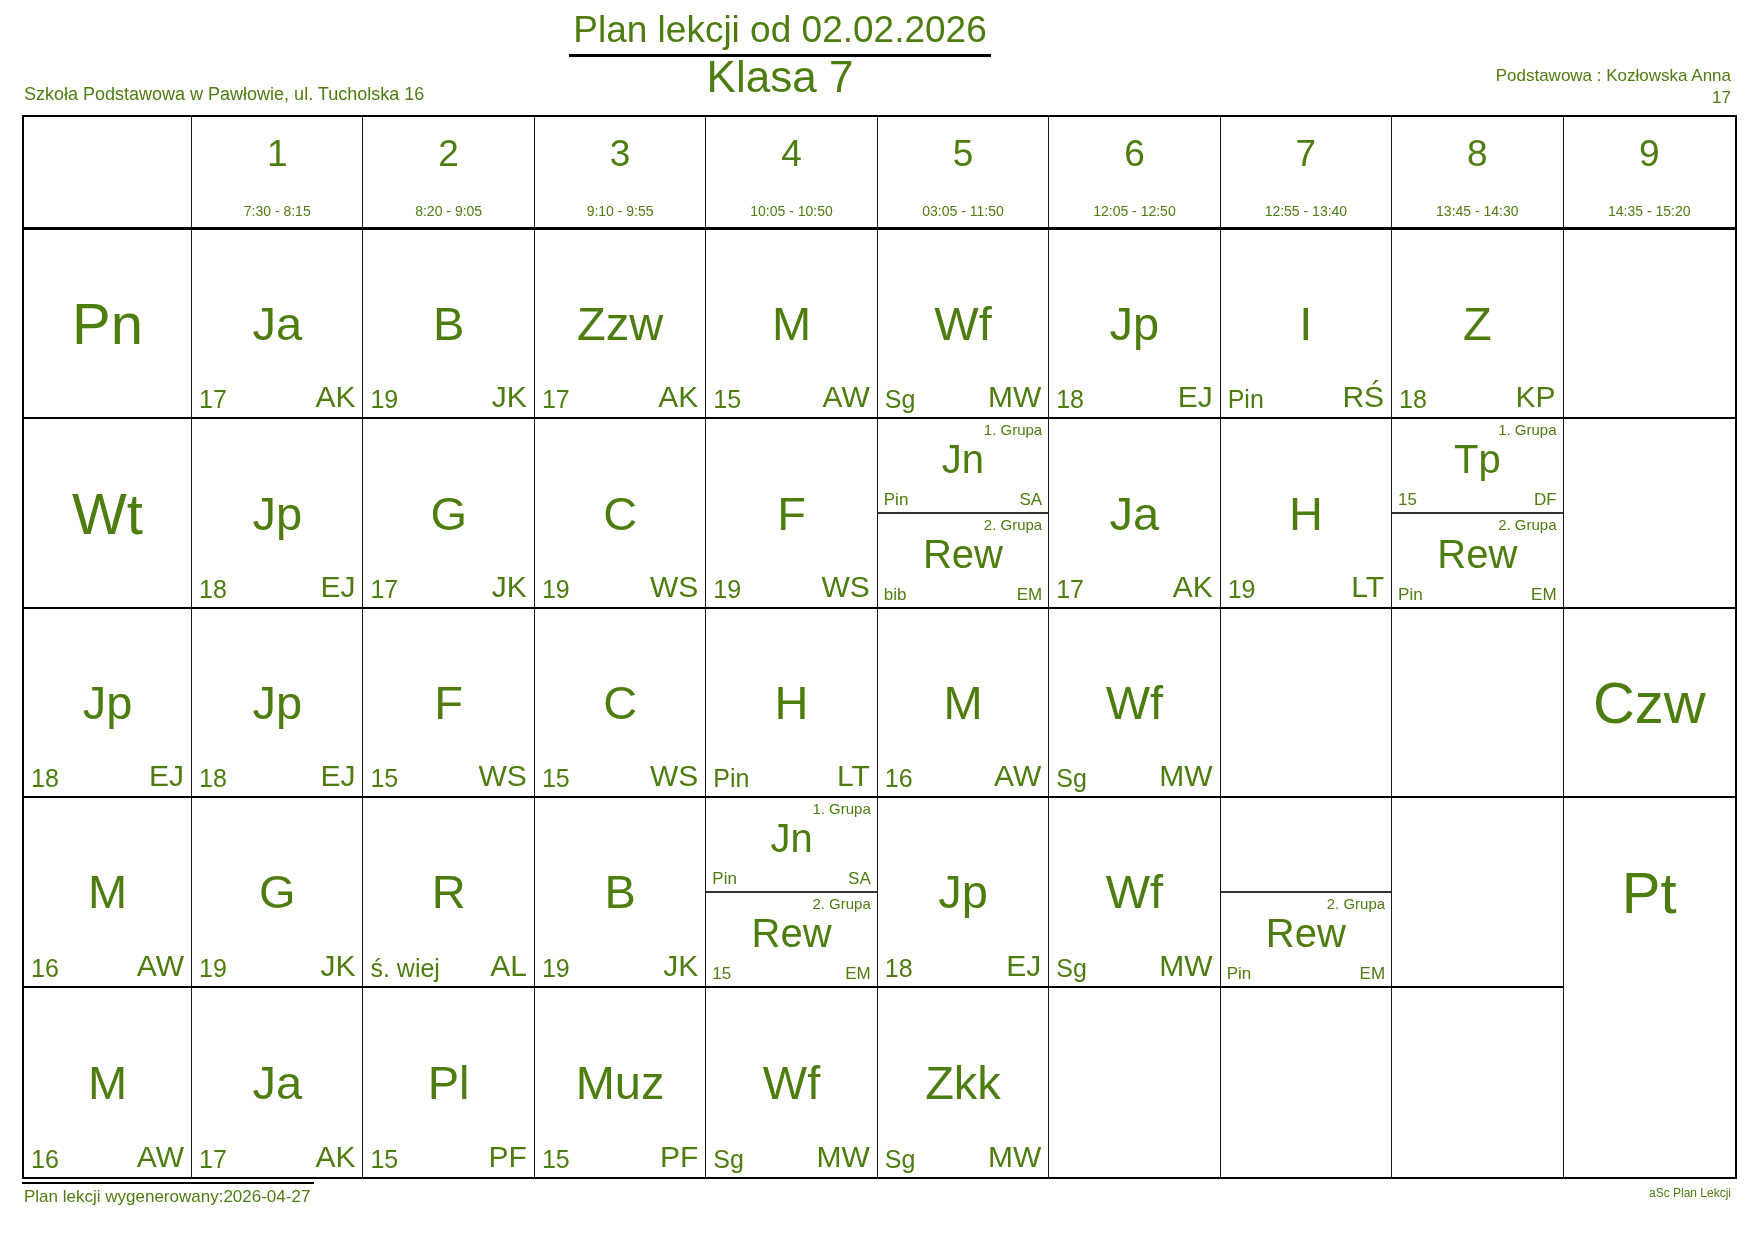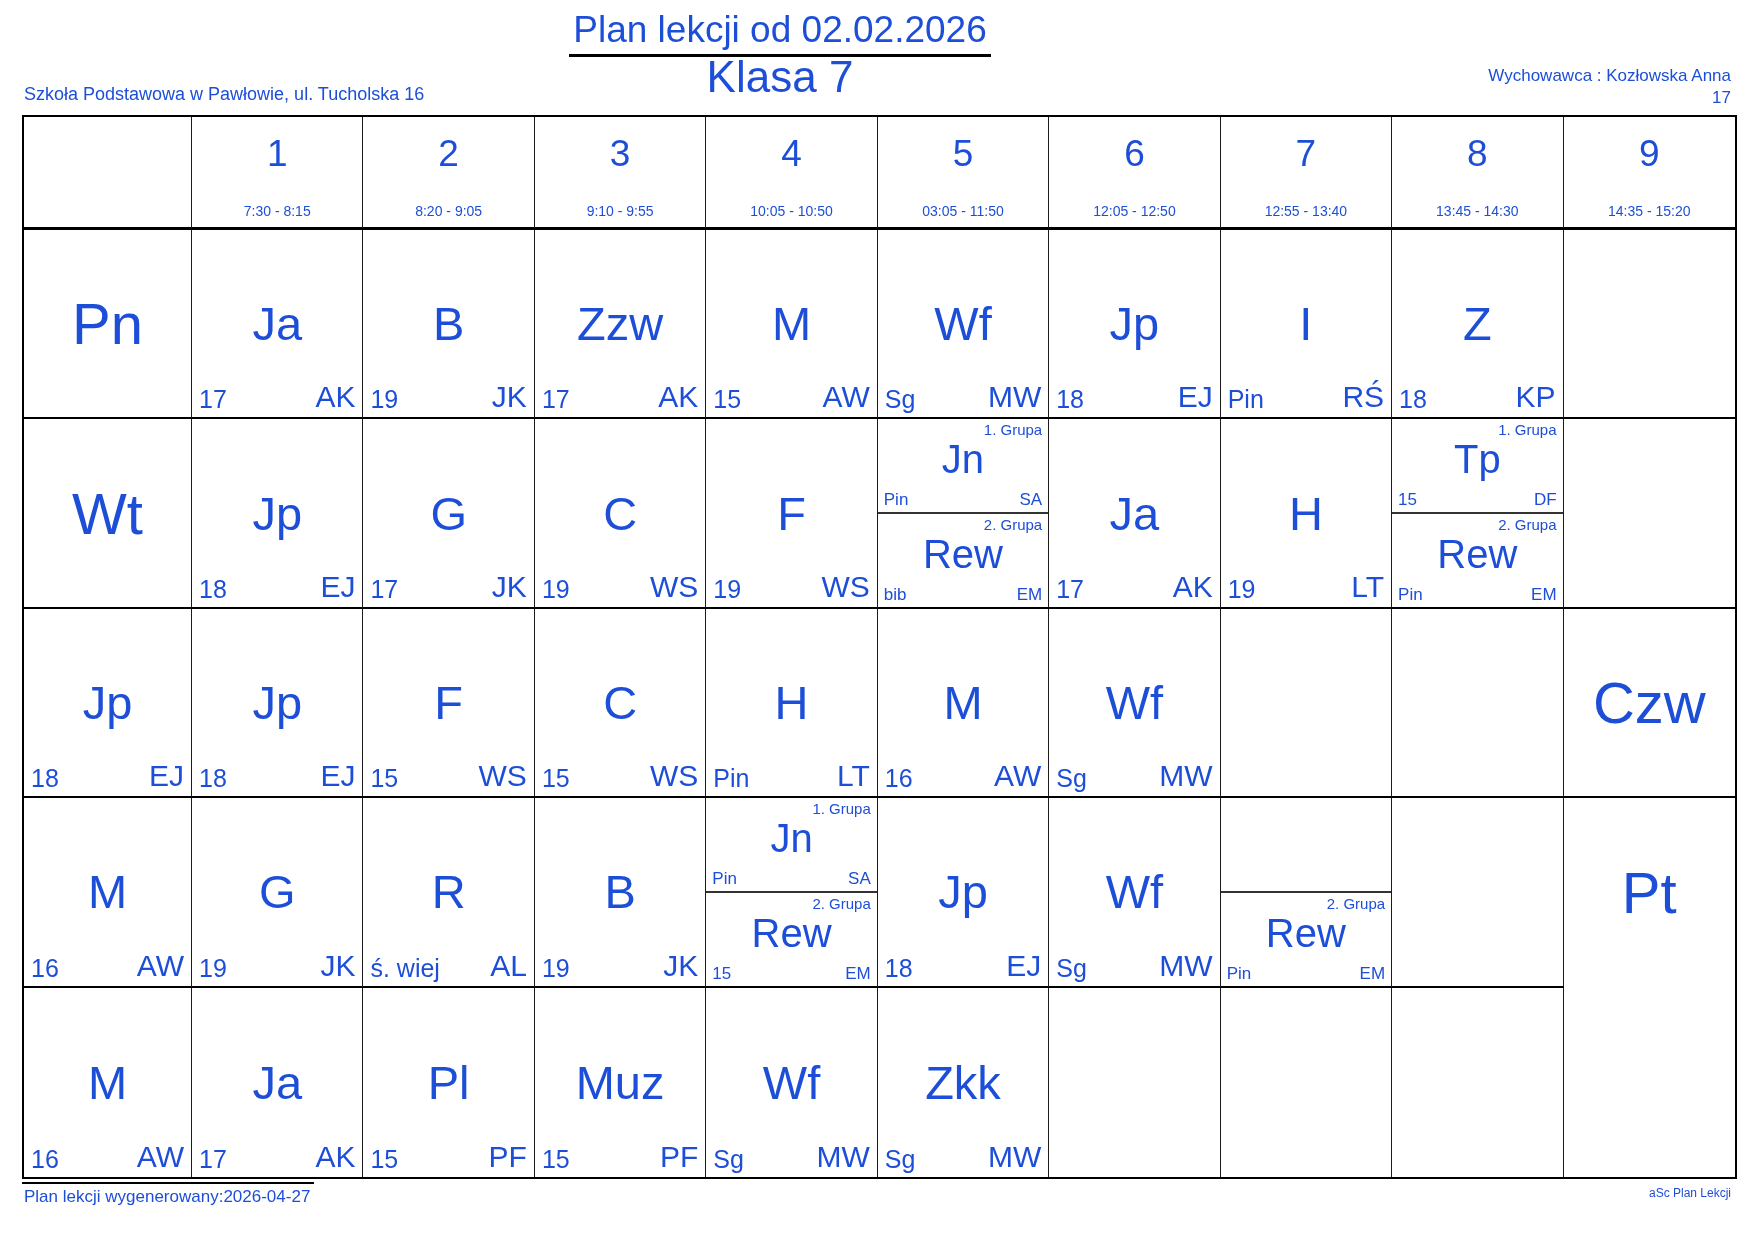--- a/index.html
+++ b/index.html
@@ -1,19 +1,19 @@
 <!DOCTYPE html>
 <html><head>
 <meta charset="utf-8">
 <style>
   html,body{margin:0;padding:0;background:#e8e8e8;}
   .page{
     position:relative;
     width:1755px;height:1241px;
-    background:#fff;color:#1d4ed8;
+    background:#fff;color:#4d7c0f;
     font-family:"Liberation Sans", sans-serif;
     overflow:hidden;
   }
   
   .title-wrap{position:absolute;left:0;top:10px;width:1560px;text-align:center;}
   .title{
     display:inline-block;font-size:37px;line-height:1.1;
     border-bottom:3px solid #000;padding:0 4px 3px 4px;
   }
   .klasa-wrap{position:absolute;left:0;top:53px;width:1560px;text-align:center;}
@@ -60,21 +60,21 @@
 <body>
 
 <div class="page">
 
   <div class="title-wrap">
     <span class="title">Plan lekcji od 02.02.2026</span>
   </div>
   <div class="klasa-wrap">
     <span class="klasa">Klasa 7</span>
   </div>
-  <div class="homeroom">Wychowawca : Kozłowska Anna</div>
+  <div class="homeroom">Podstawowa : Kozłowska Anna</div>
   <div class="school">Szkoła Podstawowa w Pawłowie, ul. Tucholska 16</div>
   <div class="pagenum">17</div>
 
   <div class="timetable" id="tt">
       <div class="cell corner"></div>
       <div class="cell head">
         <div class="pnum">1</div>
         <div class="ptime">7:30 - 8:15</div>
       </div>
       <div class="cell head">

